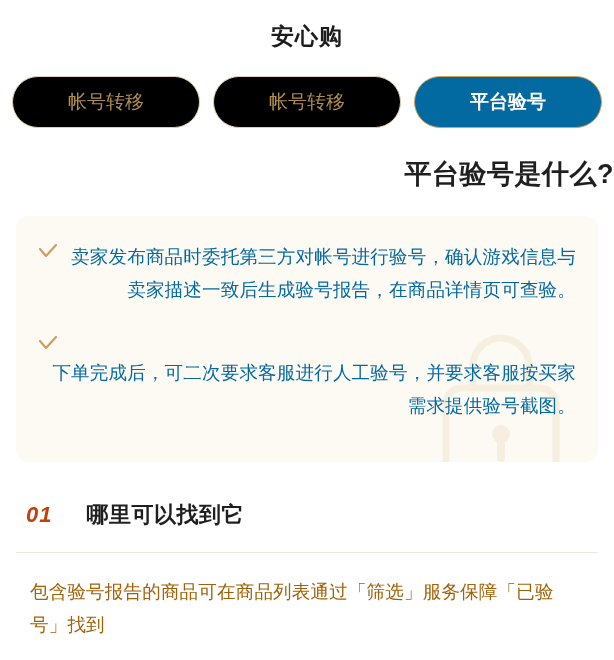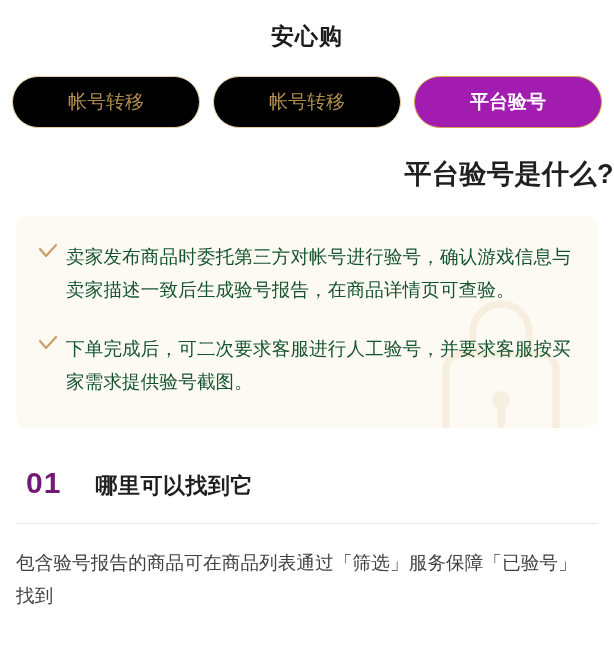--- a/index.html
+++ b/index.html
@@ -51,21 +51,21 @@
     display: flex;
     align-items: center;
     justify-content: center;
     box-sizing: border-box;
     font-size: 19px;
     color: #b08d4e;
     background: #000000;
     white-space: nowrap;
   }
   .tab.active {
-    background: #a21caf;
+    background: #0369a1;
     border-color: #d2a351;
     color: #ffffff;
     font-weight: bold;
   }
   
   .section-title {
     margin: 28px 0 0 26px;
     font-size: 27px;
     font-weight: bold;
     color: #1f1f1f;
@@ -91,64 +91,66 @@
   }
   .bullets {
     position: relative;
     z-index: 2;
   }
   .bullet {
     display: flex;
     align-items: flex-start;
     margin-bottom: 26px;
   }
-  .bullet:last-child { margin-bottom: 0; }
+  .bullet:last-child { margin-bottom: 10px; flex-direction: column; }
   .check {
     flex: 0 0 auto;
     width: 22px;
     margin-top: 4px;
     margin-right: 6px;
     color: #c9a063;
   }
   .bullet-text {
     font-size: 18.5px;
     line-height: 33px;
-    color: #14532d;
+    color: #0369a1;
     letter-spacing: 0.2px;
+    text-align: right;
   }
   
   .num-head {
     display: flex;
     align-items: baseline;
     margin: 38px 0 0 26px;
   }
   .num {
-    font-size: 30px;
-    font-weight: bold;
-    color: #701a75;
+    font-size: 22px;
+    font-weight: bold;
+    color: #c2410c;
     margin-right: 9px;
     letter-spacing: 1px;
+    font-style: italic;
   }
   .num-title {
     font-size: 22px;
     font-weight: bold;
     color: #1f1f1f;
     letter-spacing: 0.5px;
     padding-left: 25px;
   }
   .divider {
     height: 1px;
     background: #ece6dc;
     margin: 22px 16px 0 16px;
   }
   .body-text {
-    margin: 22px 30px 0 16px;
+    margin: 22px 30px 0 30px;
     font-size: 18.5px;
     line-height: 33px;
-    color: #404040;
+    color: #a16207;
     letter-spacing: 0.2px;
   }
 </style>
 </head>
 <body>
 
 <div class="page">
 
   <div class="header">
     <div class="header-title">安心购</div>

